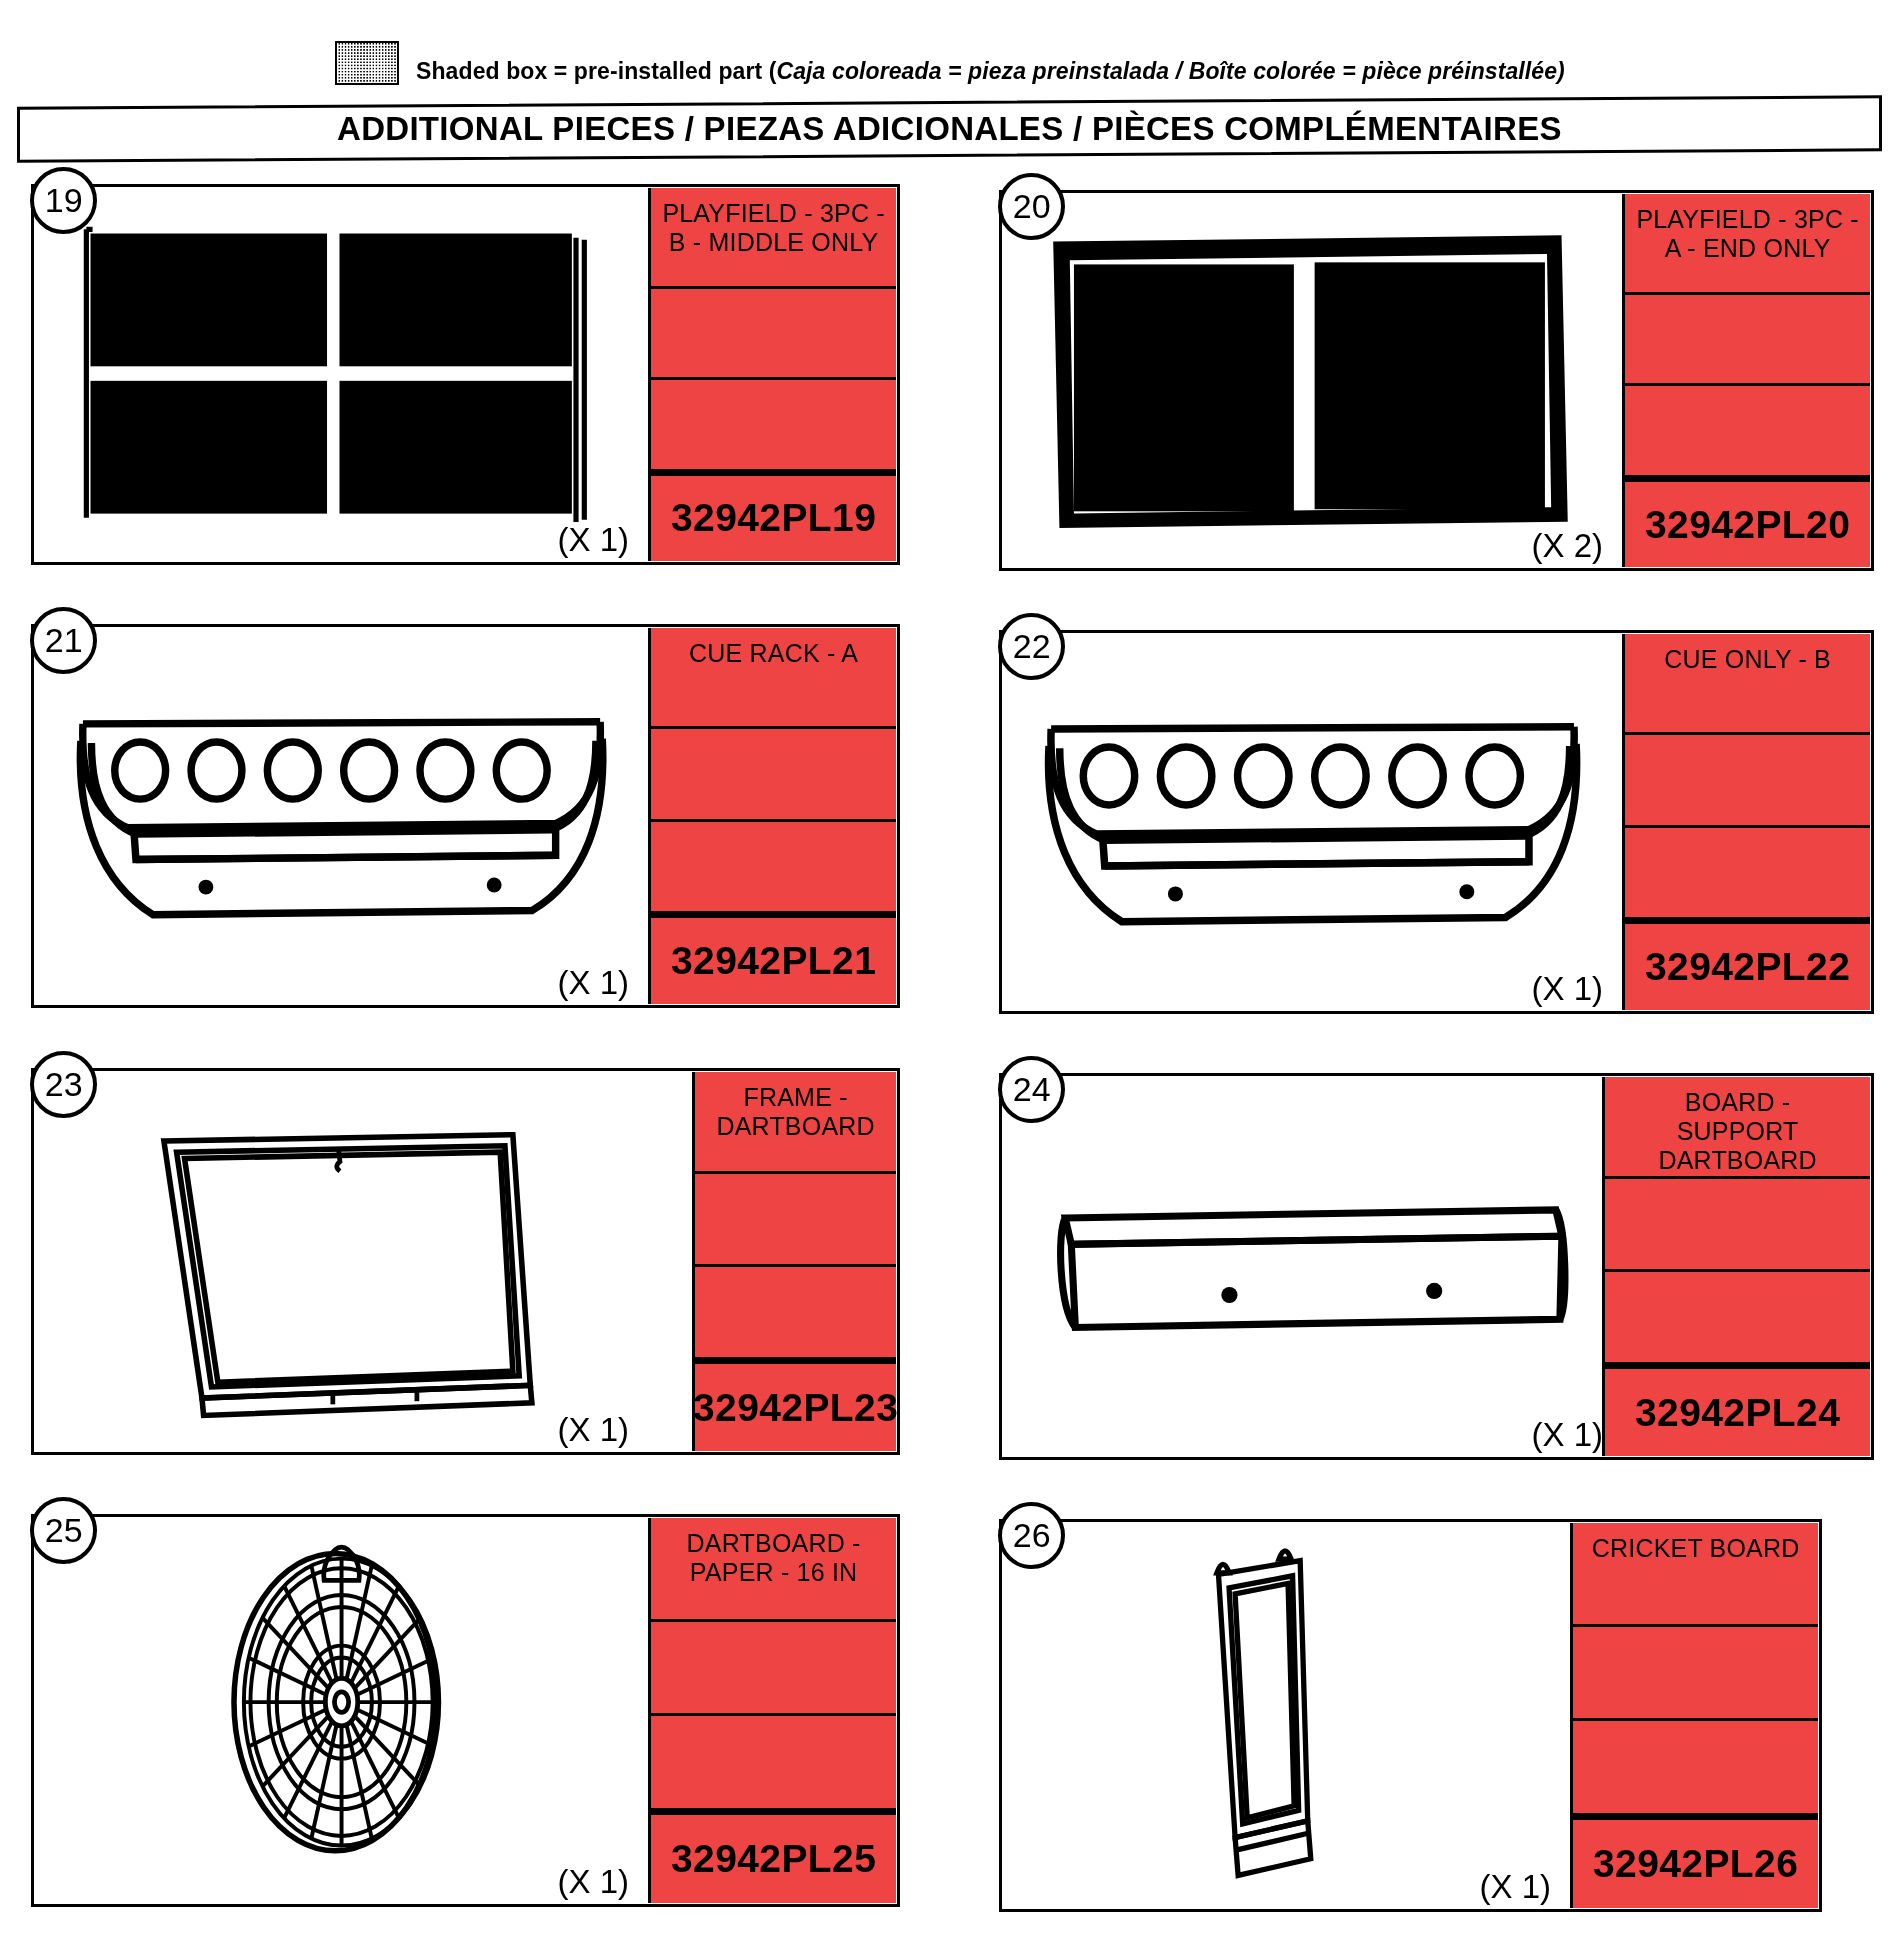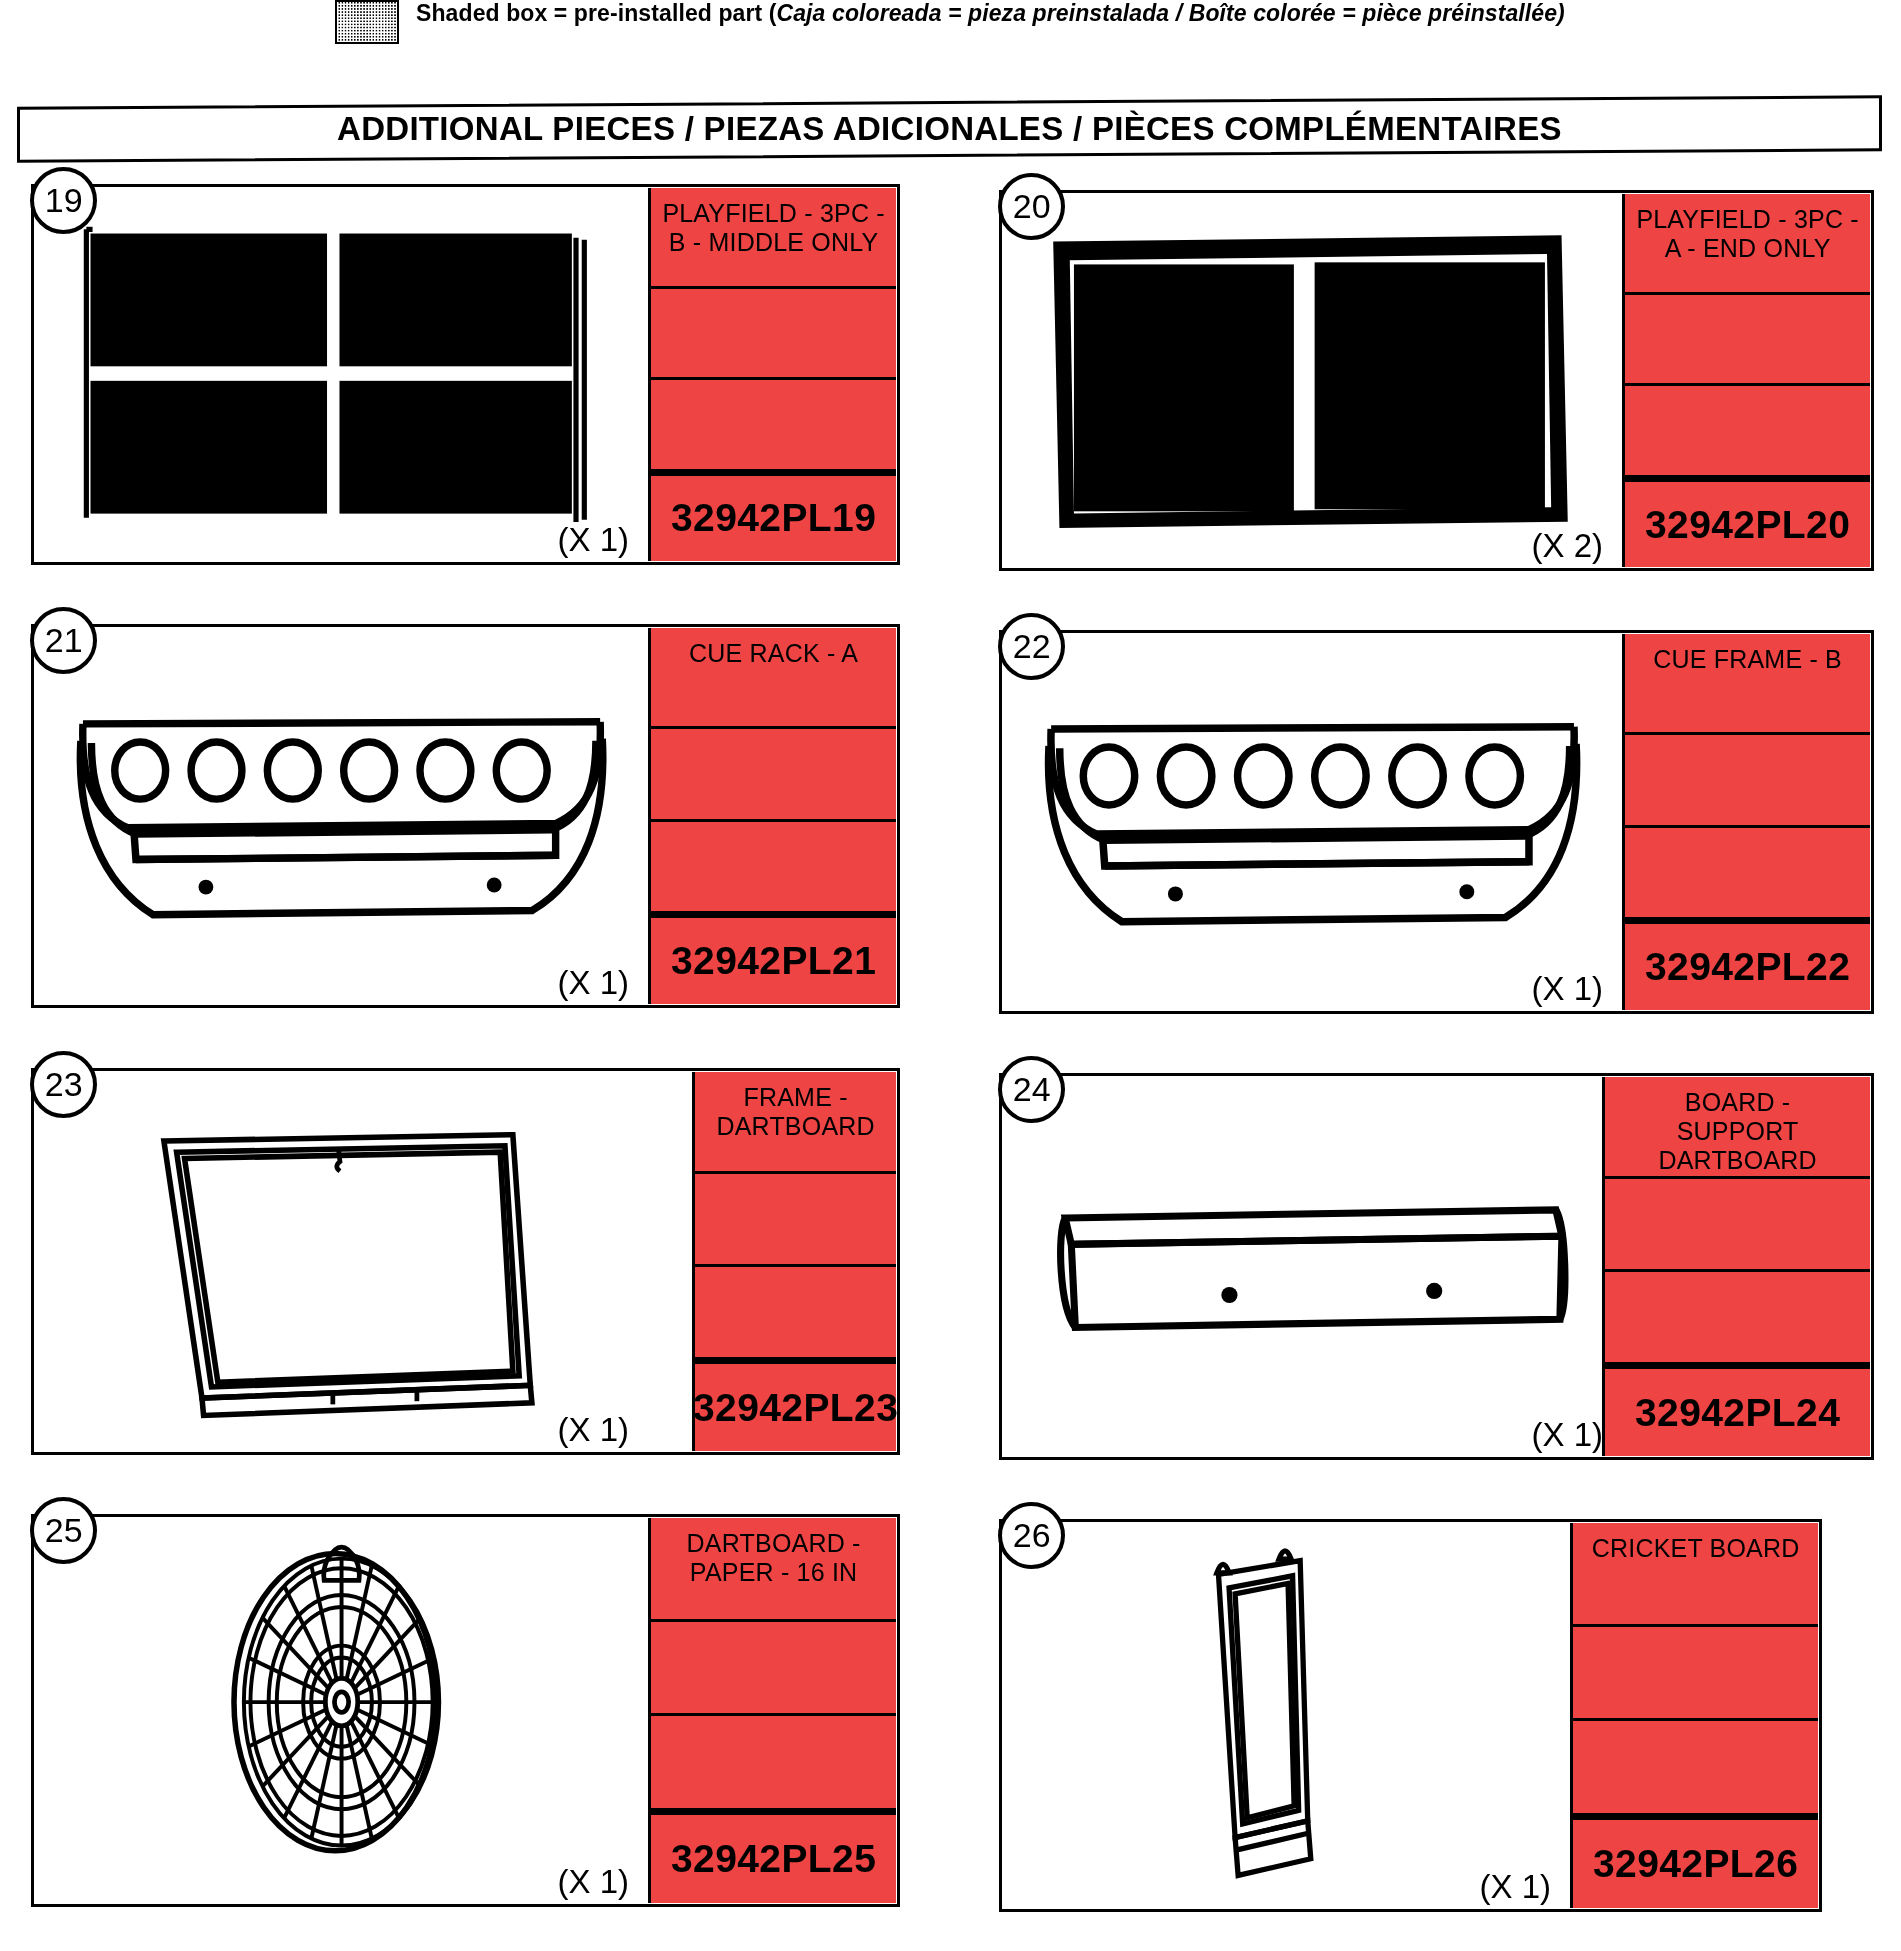--- a/index.html
+++ b/index.html
@@ -7,21 +7,21 @@
     width:1902px;height:1952px;
     font-family:"Liberation Sans","DejaVu Sans",sans-serif;
     color:#000;
     position:relative;
     overflow:hidden;
   }
 
   
   #legend{
     position:absolute;left:0;top:0;width:1902px;height:85px;
-    display:flex;align-items:flex-start;
+    display:flex;align-items:flex-end;
   }
   #legend .swatch{
     width:60px;height:40px;margin-left:335px;
     border:2.3px solid #000;
     background-color:#000;
     background-image:
       repeating-linear-gradient(0deg,#fff 0 1.5px,transparent 1.5px 3.1px),
       repeating-linear-gradient(90deg,#fff 0 1.5px,transparent 1.5px 3.1px);
     background-size:3.1px 3.1px;
   }
@@ -236,21 +236,21 @@
           <ellipse cx="430" cy="72" rx="24" ry="27" fill="#fff" stroke="#000" stroke-width="7"></ellipse>
     <circle cx="132" cy="182" r="7" fill="#000"></circle>
     <circle cx="404" cy="180" r="7" fill="#000"></circle>
   </svg>
     </div>
     <div class="qty" style="right:271px;">
       <span>(X 1)</span>
     </div>
     <div class="label-col" style="width:248px;">
       <div class="lrow title">
-        <div class="t"><span>CUE FRAME - B</span></div>
+        <div class="t"><span>CUE ONLY - B</span></div>
       </div>
       <div class="lrow blank"></div>
       <div class="lrow blank"></div>
       <div class="lrow pn">
         <div class="p">32942PL22</div>
       </div>
     </div>
     </div>
     <div class="cell" style="left: 31px; top: 884px; width: 869px; height: 387px;">
     <div class="frame"></div>

